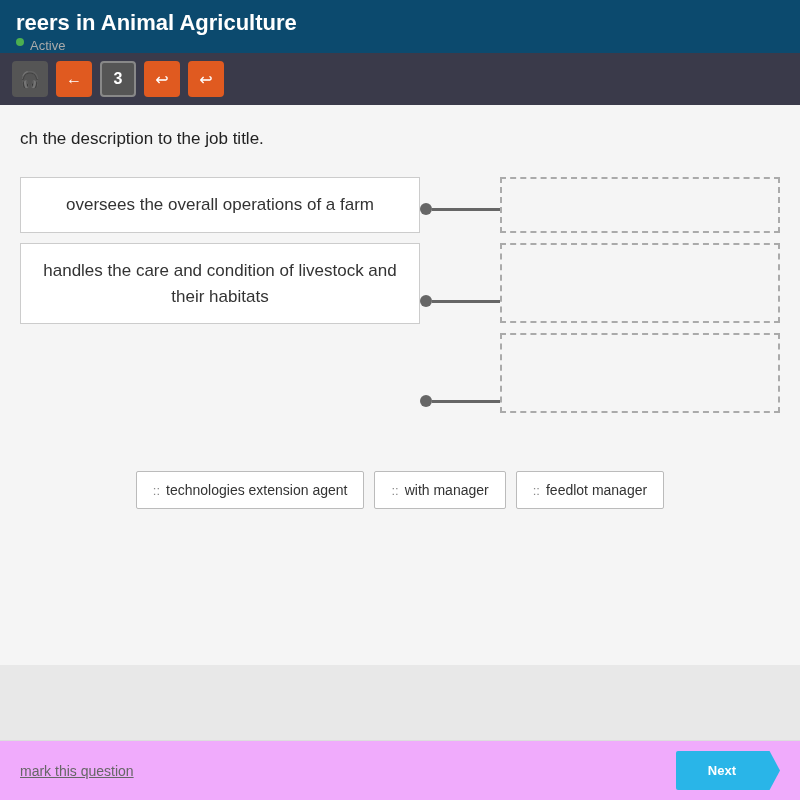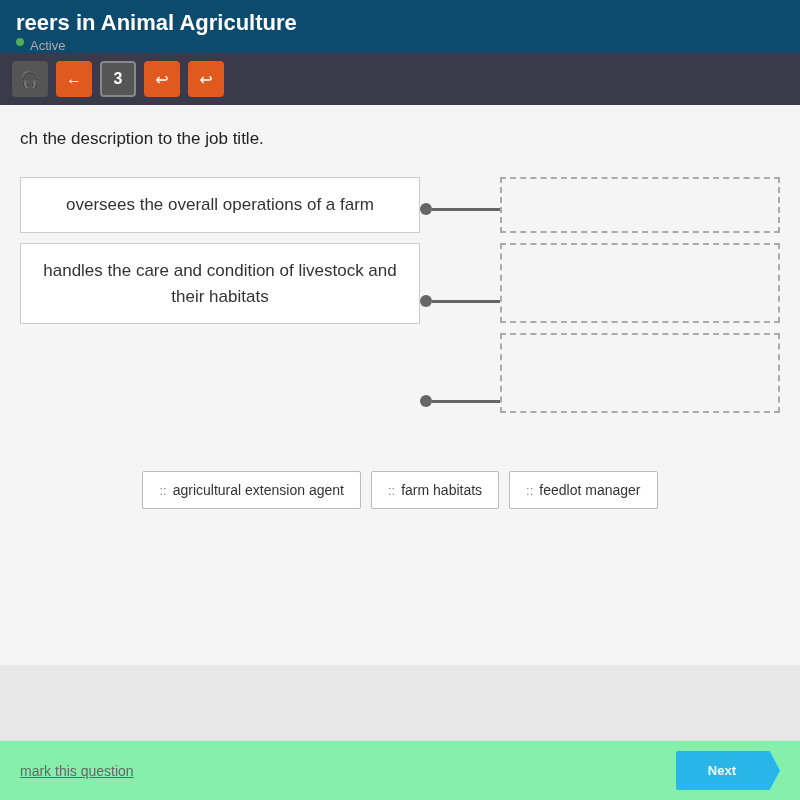--- a/index.html
+++ b/index.html
@@ -203,21 +203,21 @@
       border-radius: 2px;
     }
 
     .chip-icon {
       color: #888;
       font-size: 13px;
     }
 
     
     .footer {
-      background: #86efac;
+      background: #f0abfc;
       padding: 10px 20px;
       display: flex;
       align-items: center;
       justify-content: space-between;
       border-top: 1px solid #ddd;
       position: absolute;
       bottom: 0;
       left: 0;
       right: 0;
     }
@@ -330,25 +330,25 @@
       <div class="target-item" style="min-height:56px;"></div>
       <div class="target-item" style="min-height:80px;"></div>
       <div class="target-item" style="min-height:80px;"></div>
     </div>
 
   </div>
 
   <div class="answer-bank">
     <div class="answer-chip">
       <span class="chip-icon">::</span>
-      <span>agricultural extension agent</span>
+      <span>technologies extension agent</span>
     </div>
     <div class="answer-chip">
       <span class="chip-icon">::</span>
-      <span>farm habitats</span>
+      <span>with manager</span>
     </div>
     <div class="answer-chip">
       <span class="chip-icon">::</span>
       <span>feedlot manager</span>
     </div>
   </div>
 
 </div>
 
 <div class="footer">

